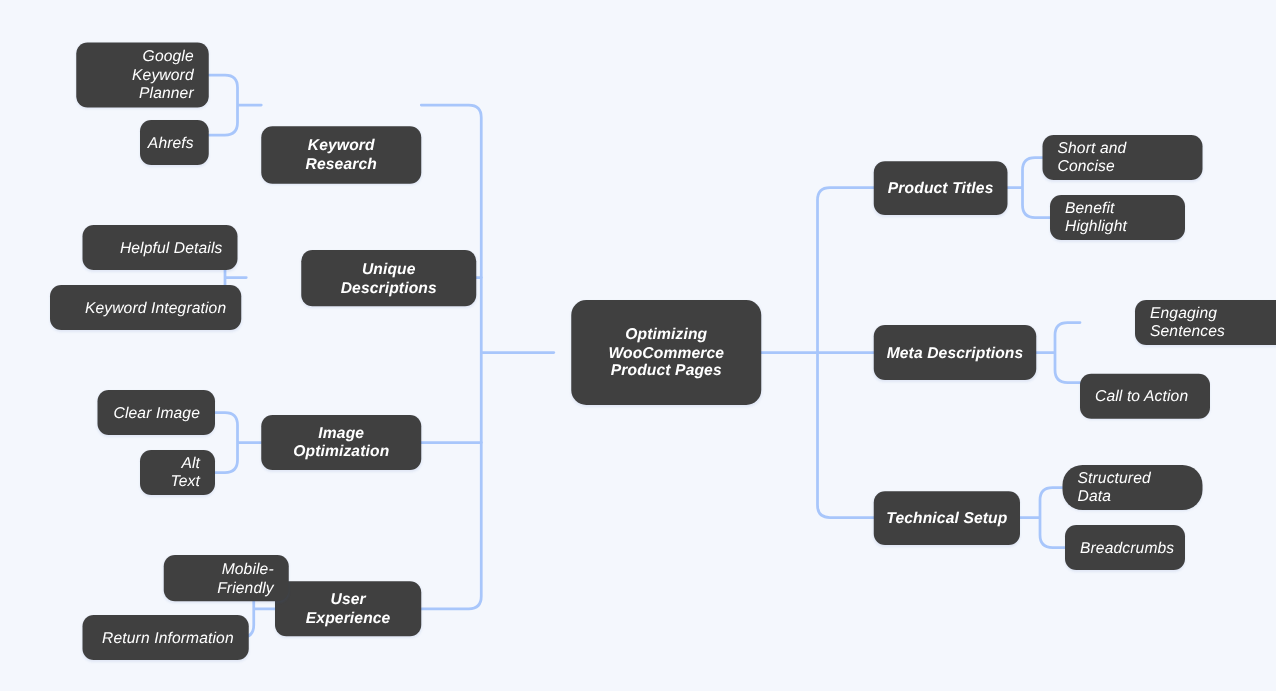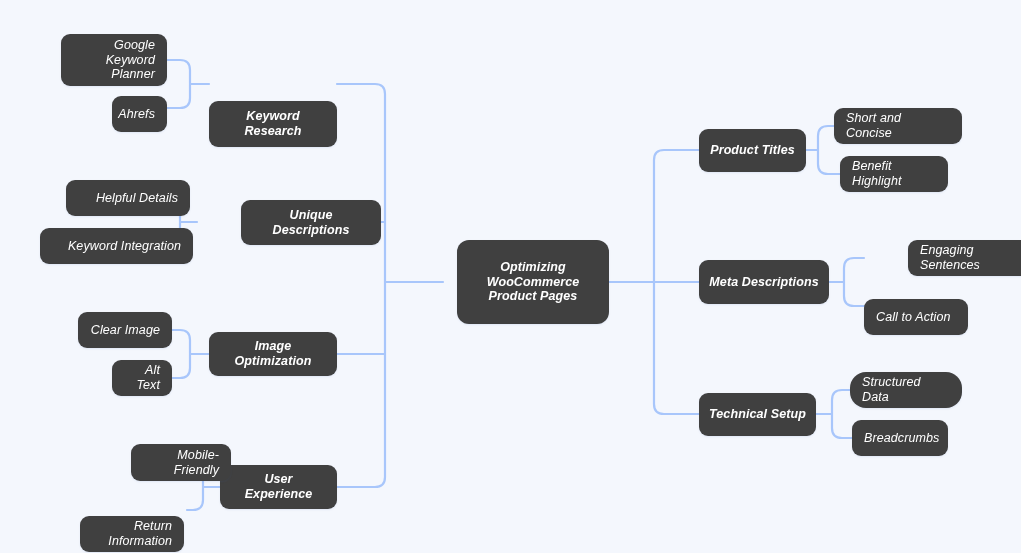--- a/index.html
+++ b/index.html
@@ -171,21 +171,21 @@
   </div>
 
   <div class="node node-leaf leaf-left" style="left:112px; top:360px; width:60px; height:36px;">
     <span>Alt Text</span>
   </div>
 
   <div class="node node-leaf leaf-left" style="left:87px; top:444px; width:100px; height:37px;margin-left:44px;">
     <span>Mobile-Friendly</span>
   </div>
 
-  <div class="node node-leaf leaf-left" style="left:80px; top:492px; width:104px; height:36px;margin-top:24px;">
+  <div class="node node-leaf leaf-left" style="left:66px; top:492px; width:133px; height:36px;">
     <span>Return Information</span>
   </div>
 
   <div class="node node-leaf leaf-right" style="left:834px; top:108px; width:128px; height:36px;">
     <span>Short and Concise</span>
   </div>
 
   <div class="node node-leaf leaf-right" style="left:840px; top:156px; width:108px; height:36px;">
     <span>Benefit Highlight</span>
   </div>

